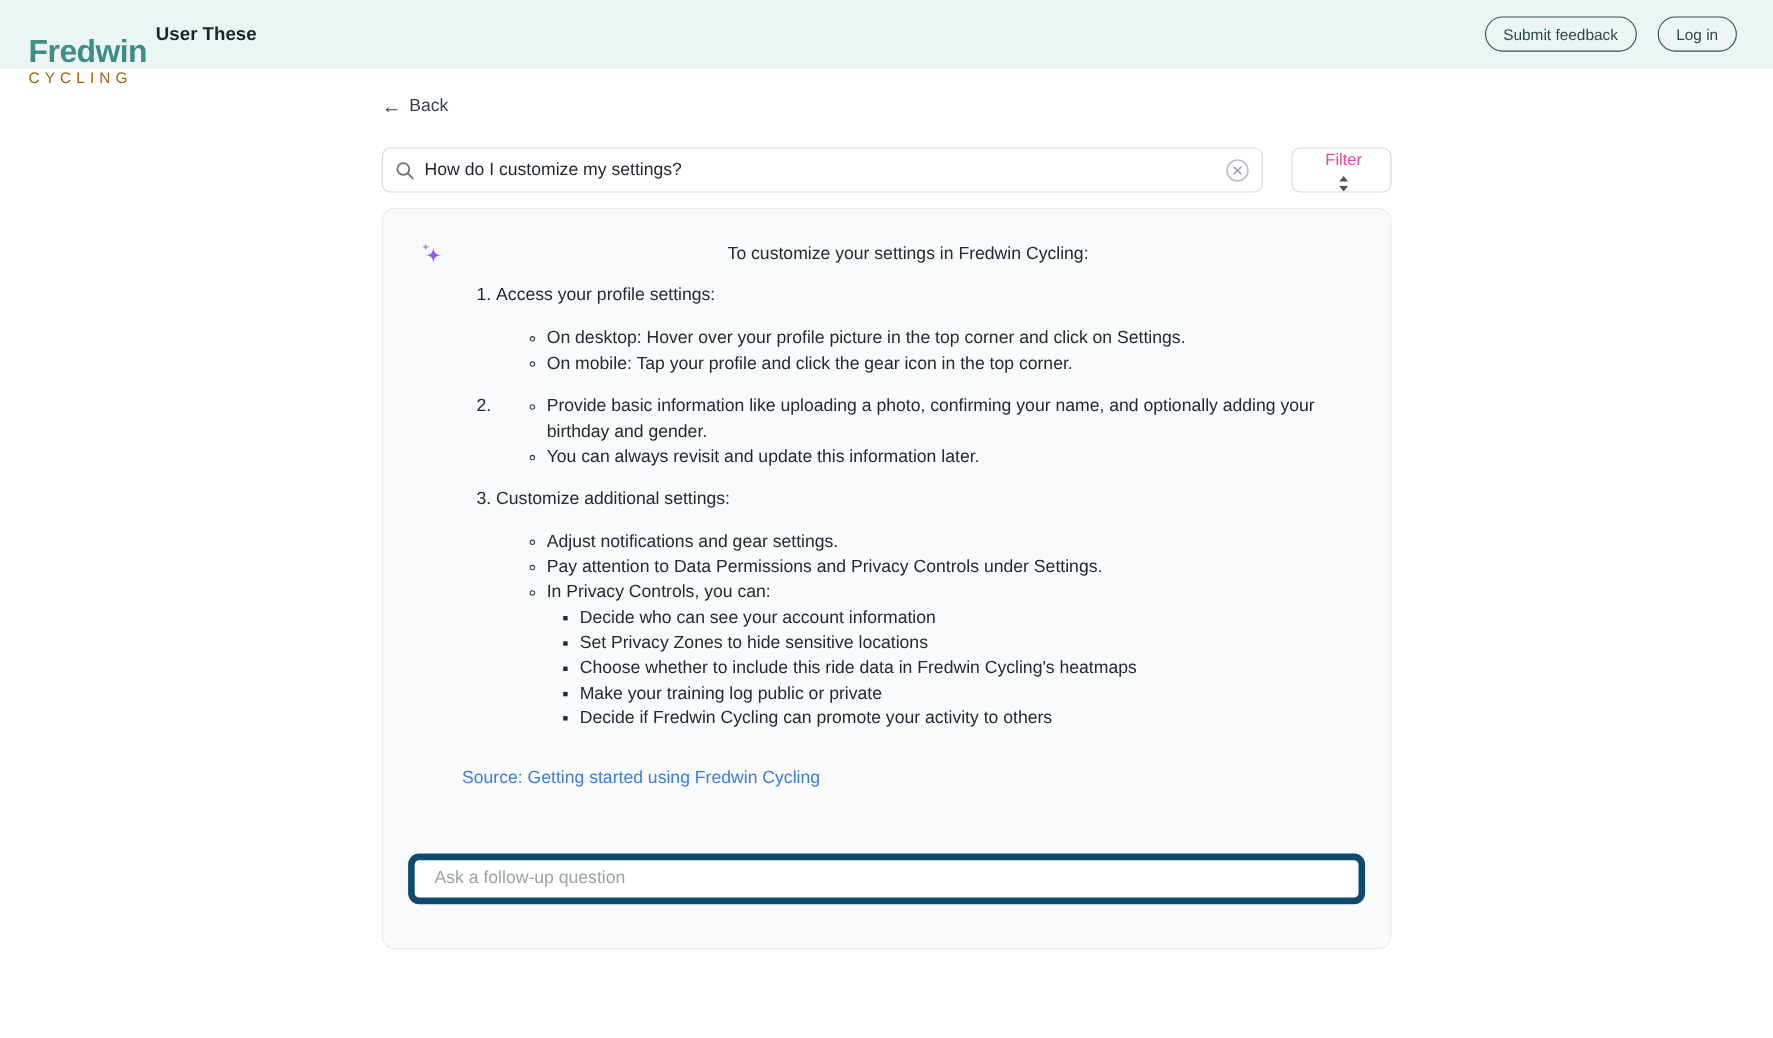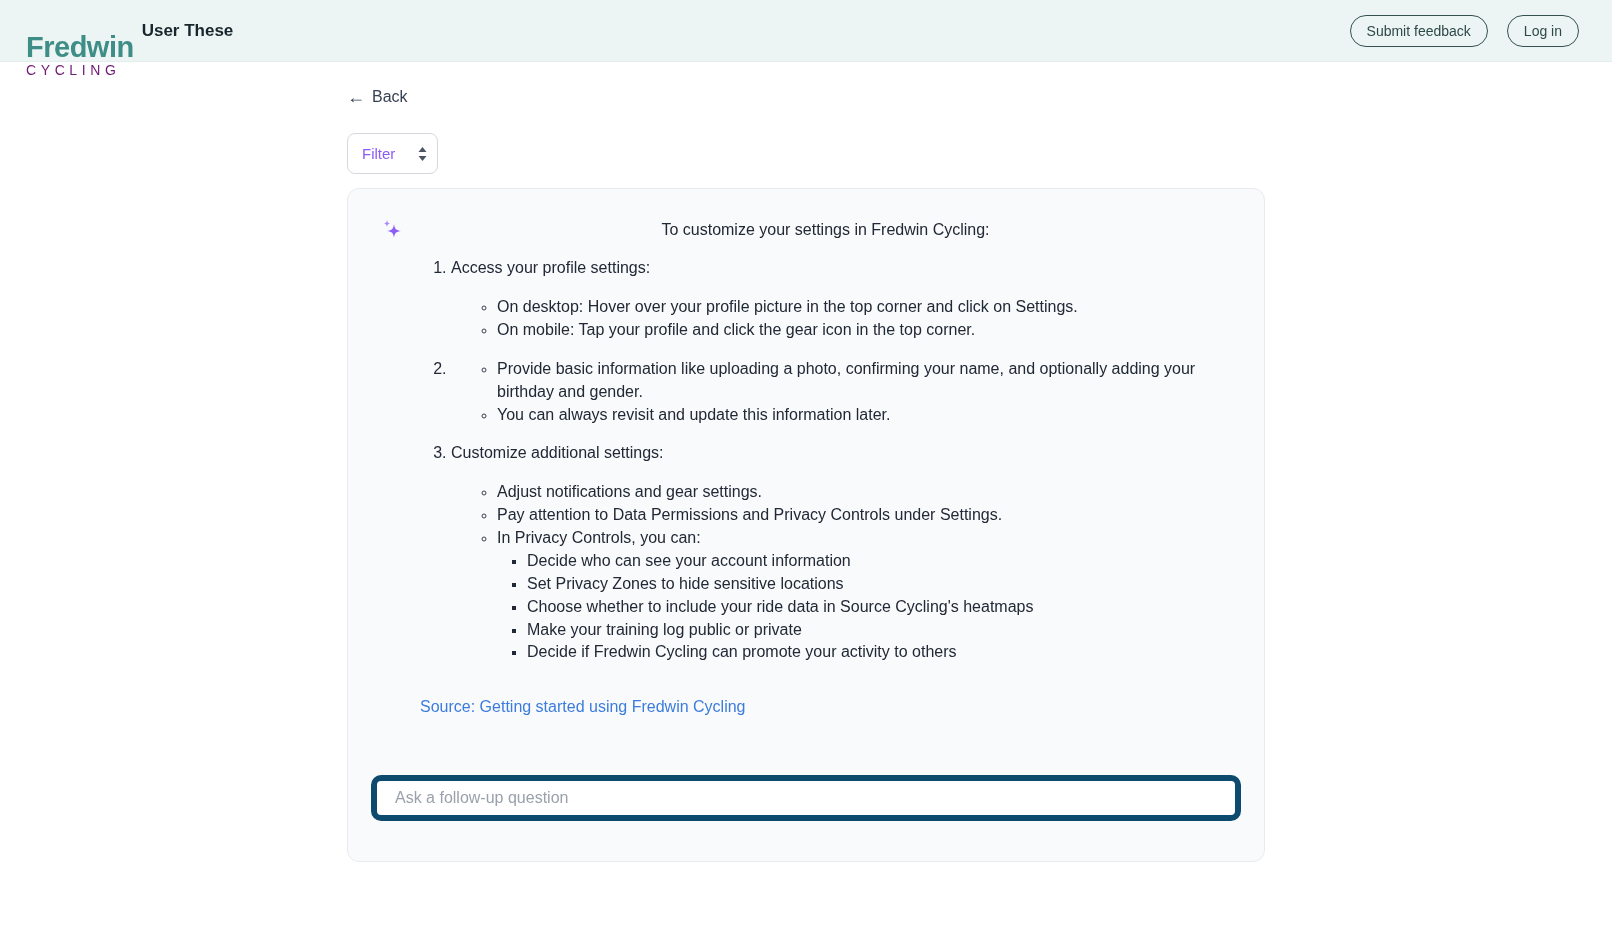--- a/index.html
+++ b/index.html
@@ -19,21 +19,21 @@
     display: flex;
     align-items: center;
     padding: 0 33px 0 26px;
     border-bottom: 1px solid #e3edeb;
   }
   .logo { display: flex; flex-direction: column; line-height: 1; cursor: pointer; }
   .logo-line1 {
     font-size: 29px; font-weight: 700; color: #3f8d87; letter-spacing: -0.5px; margin-top: 48px;
   }
   .logo-line2 {
-    font-size: 14px; font-weight: 400; color: #701a75; letter-spacing: 4.6px; margin-top: 1px;
+    font-size: 14px; font-weight: 400; color: #a16207; letter-spacing: 4.6px; margin-top: 1px;
   }
   .app-title {
     font-size: 17px; font-weight: 700; color: #17262c; margin-left: 8px; margin-top: 2px;
   }
   .header-spacer { flex: 1; }
   .pill-btn {
     background: transparent;
     border: 1.5px solid #35514f;
     color: #2e4a48;
     border-radius: 999px;
@@ -100,22 +100,23 @@
     display: block;
   }
   .filter-select {
     width: 91px; height: 41px;
     border: 1px solid #d5d9de;
     border-radius: 8px;
     background: #ffffff;
     display: flex; align-items: center;
     padding: 0 10px 0 14px;
     font-size: 15px;
-    color: #8b5cf6;
-    cursor: pointer;
+    color: #ec4899;
+    cursor: pointer;
+    flex-direction: column;
   }
   .filter-label { flex: 1; }
   .stepper-icon { width: 9px; height: 14px; display: block; }
 
   
   .card {
     margin-top: 14px;
     background: #f9fafb;
     border: 1px solid #e8eaee;
     border-radius: 12px;
@@ -190,20 +191,34 @@
 
 <div class="main">
 
   <a class="back-link">
     <span class="back-arrow">←</span>
     <span>Back</span>
   </a>
 
 
   <div class="search-row">
+    <div class="search-box">
+      <svg class="search-icon" viewBox="0 0 20 20" fill="none">
+        <circle cx="8.5" cy="8.5" r="6" stroke="#6b7280" stroke-width="1.8"></circle>
+        <line x1="13" y1="13" x2="18" y2="18" stroke="#6b7280" stroke-width="1.8" stroke-linecap="round"></line>
+      </svg>
+      <input class="search-input" type="text" value="How do I customize my settings?" style="">
+      <button class="clear-btn">
+        <svg viewBox="0 0 22 22" fill="none">
+          <circle cx="11" cy="11" r="9.5" stroke="#b9bfc8" stroke-width="1.4"></circle>
+          <line x1="7.8" y1="7.8" x2="14.2" y2="14.2" stroke="#9aa1ab" stroke-width="1.4" stroke-linecap="round"></line>
+          <line x1="14.2" y1="7.8" x2="7.8" y2="14.2" stroke="#9aa1ab" stroke-width="1.4" stroke-linecap="round"></line>
+        </svg>
+      </button>
+    </div>
     <div class="filter-select">
       <span class="filter-label">Filter</span>
       <svg class="stepper-icon" viewBox="0 0 9 14" fill="#4b5563">
         <path d="M4.5 0 L8.5 5 L0.5 5 Z"></path>
         <path d="M4.5 14 L8.5 9 L0.5 9 Z"></path>
       </svg>
     </div>
   </div>
 
   
@@ -233,21 +248,21 @@
         <li>
           <p class="step-title">Customize additional settings:</p>
           <ul class="sub">
             <li><span>Adjust notifications and gear settings.</span></li>
             <li><span>Pay attention to Data Permissions and Privacy Controls under Settings.</span></li>
             <li>
               <span>In Privacy Controls, you can:</span>
               <ul class="subsub">
                 <li><span>Decide who can see your account information</span></li>
                 <li><span>Set Privacy Zones to hide sensitive locations</span></li>
-                <li><span>Choose whether to include your ride data in Source Cycling's heatmaps</span></li>
+                <li><span>Choose whether to include this ride data in Fredwin Cycling's heatmaps</span></li>
                 <li><span>Make your training log public or private</span></li>
                 <li><span>Decide if Fredwin Cycling can promote your activity to others</span></li>
               </ul>
             </li>
           </ul>
         </li>
       </ol>
 
       <a class="source-link">Source: Getting started using Fredwin Cycling</a>
 

